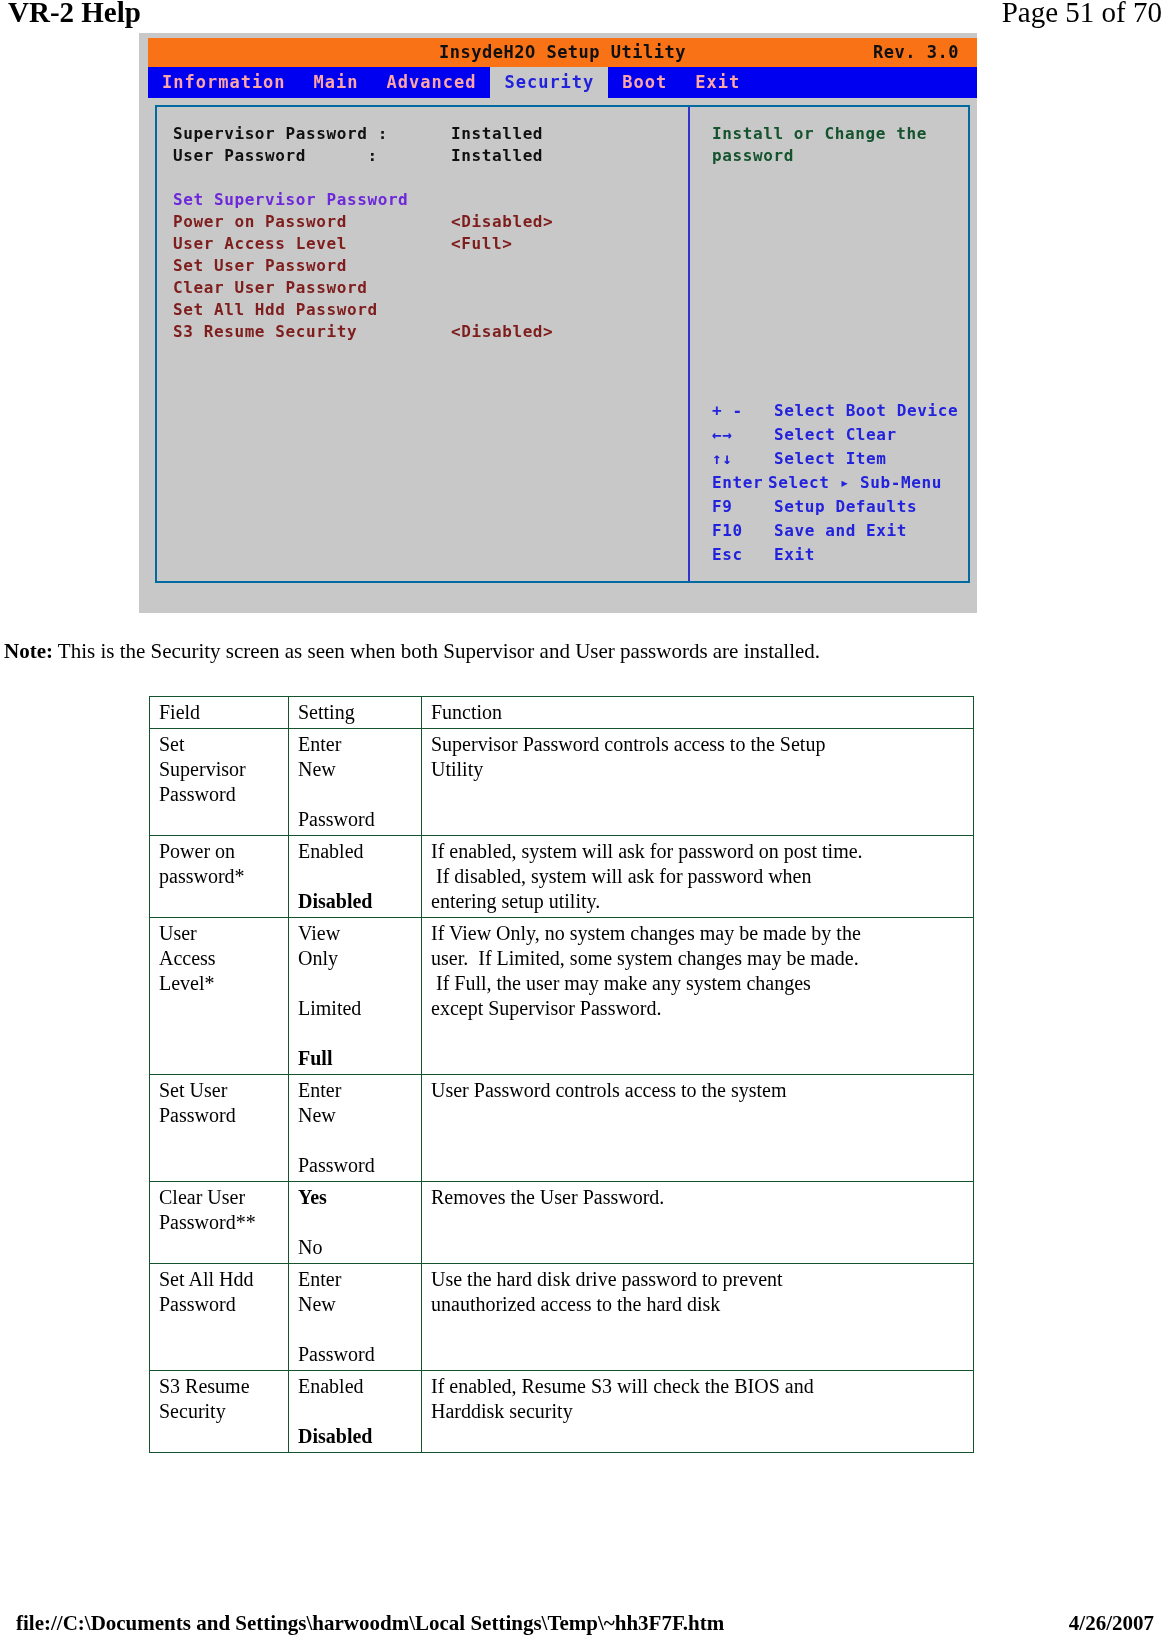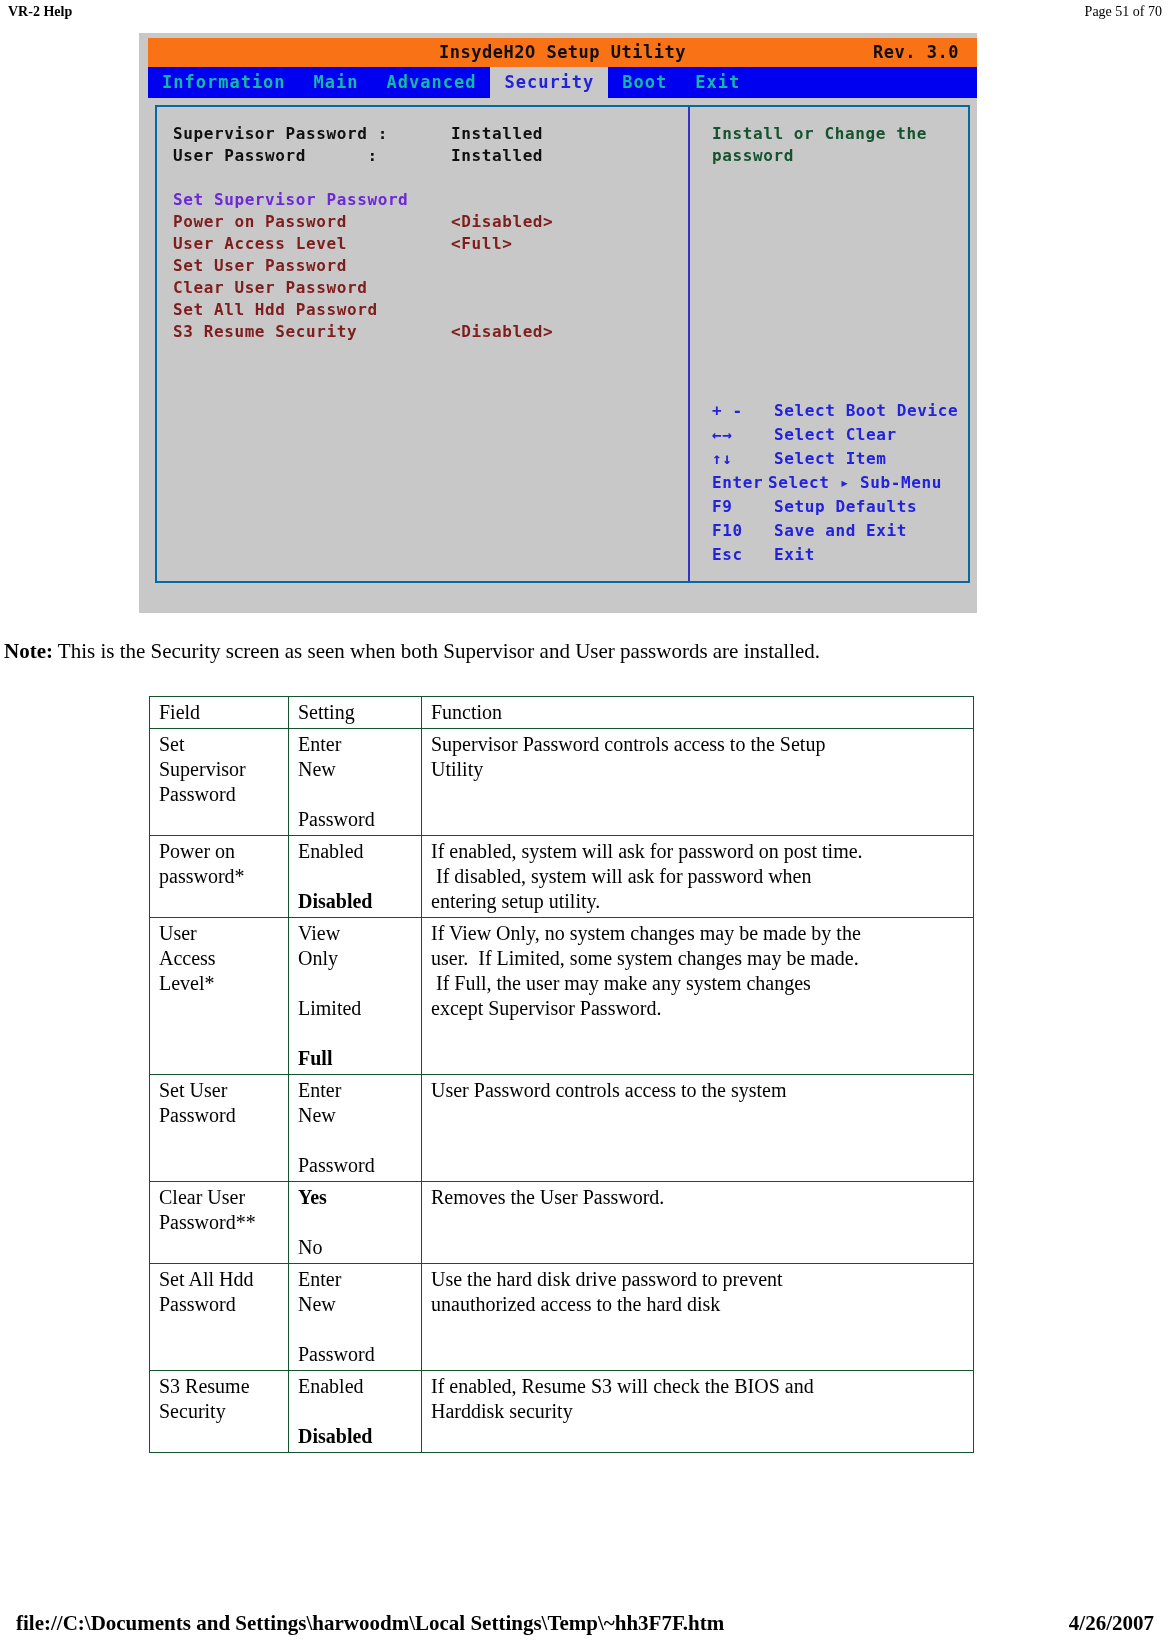--- a/index.html
+++ b/index.html
@@ -20,21 +20,21 @@
   #page-header {
     position: absolute;
     left: 0; top: 0;
     width: 1170px;
     height: 30px;
     display: flex;
     align-items: flex-start;
     justify-content: space-between;
     padding: 0 8px;
     box-sizing: border-box;
-    font-size: 14px;
+    font-size: 29px;
     line-height: 24px;
   }
   #page-header .hdr-left  { font-weight: bold; }
   #page-header .hdr-right { font-weight: normal; }
 
   
   #bios-screenshot {
     position: absolute;
     left: 139px;
     top: 33px;
@@ -72,21 +72,21 @@
     width: 829px;
     height: 31px;
     background: #0000f0;
     display: flex;
     align-items: stretch;
     font-size: 17px;
     font-weight: bold;
     letter-spacing: 1px;
   }
   .bios-menu-item {
-    color: #14b8a6;
+    color: #fca5a5;
     padding: 0 14px;
     line-height: 31px;
     white-space: nowrap;
   }
   .bios-menu-item.active {
     background: #c8c8c8;
     color: #2222dd;
   }
   .bios-body {
     position: absolute;

